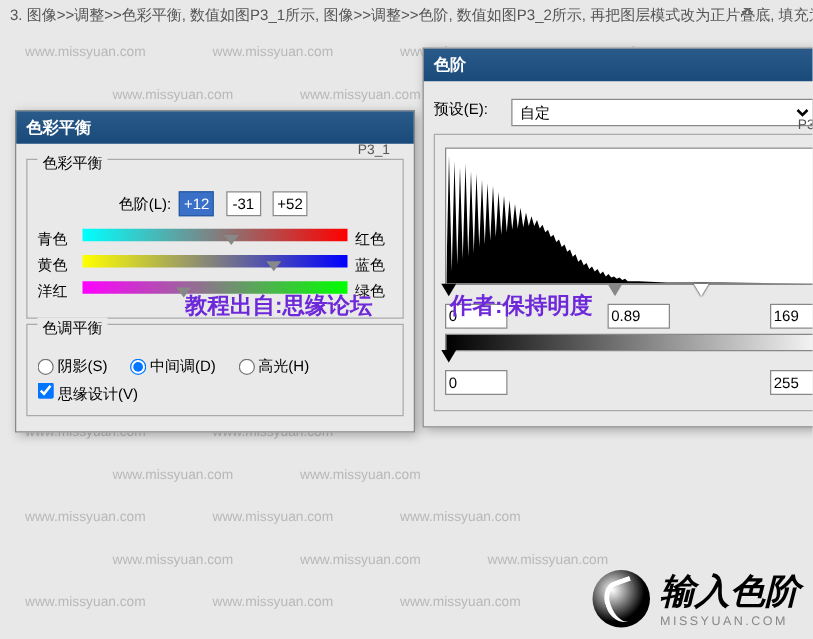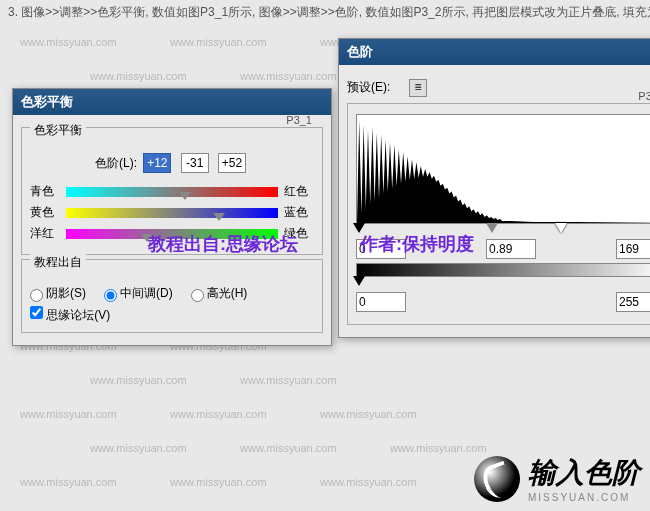--- a/index.html
+++ b/index.html
@@ -9,29 +9,29 @@
 .instr{position:relative;z-index:1;padding:4px 8px;color:#555;font-size:12px;white-space:nowrap}
 .dialog{position:absolute;background:#e9e9e9;border:1px solid #888;box-shadow:2px 2px 8px rgba(0,0,0,.3);z-index:2}
 .dlg-title{background:linear-gradient(#2a5a8a,#1a4a7a);color:#fff;padding:4px 8px;font-weight:bold;font-size:13px}
 .dlg-body{padding:8px}
 .fieldset{border:1px solid #aaa;margin:4px 0;padding:6px 8px 8px;position:relative}
 .fieldset .legend{position:relative;top:-12px;background:#e9e9e9;padding:0 4px;display:inline-block;margin-bottom:-6px}
 .pname{position:absolute;top:-14px;right:10px;font-size:11px;color:#555}
 .level-row{text-align:center;margin:4px 0 10px}
 .level-row input{width:28px;text-align:center;border:1px solid #888;padding:2px;margin:0 3px}
 .level-row input.sel{background:#3a70c8;color:#fff;border:1px solid #2a5aa0}
-.slider-row{display:flex;align-items:center;margin:4px 0}
+.slider-row{display:flex;align-items:flex-start;margin:4px 0}
 .slider-row .lbl{width:30px}
 .slider-row .track{flex:1;height:10px;position:relative;margin:0 6px}
 .slider-row .thumb{position:absolute;top:5px;width:0;height:0;border-left:6px solid transparent;border-right:6px solid transparent;border-top:8px solid #888;transform:translateX(-50%)}
 .grad-cyan-red{background:linear-gradient(to right,#00ffff,#808080,#ff0000)}
 .grad-mag-green{background:linear-gradient(to right,#ff00ff,#808080,#00ff00)}
 .grad-yel-blue{background:linear-gradient(to right,#ffff00,#808080,#0000ff)}
 .tone-row{display:flex;gap:18px;margin:4px 0}
-.tone-row label{display:flex;align-items:flex-end;gap:3px}
+.tone-row label{display:flex;align-items:center;gap:3px}
 .chk-row{margin-top:4px}
 .lv-dlg{width:346px}
 .lv-row{display:flex;align-items:flex-start;margin:6px 0;gap:6px}
 .lv-row .lab{width:56px}
 .lv-row select{flex:1;border:1px solid #888;padding:2px;background:#fff}
 .lv-row .dd{width:18px;height:18px;border:1px solid #888;background:#ddd;text-align:center;line-height:14px}
 .histo{width:100%;height:110px;background:#fff;border:1px solid #888;position:relative;overflow:hidden}
 .histo svg{width:100%;height:100%}
 .tri-row{position:relative;height:12px;margin-top:-1px}
 .tri{position:absolute;width:0;height:0;border-left:6px solid transparent;border-right:6px solid transparent;transform:translateX(-50%)}
@@ -105,47 +105,48 @@
       </div>
       <div class="slider-row">
         <span class="lbl">洋红</span>
         <div class="track grad-mag-green">
             <div class="thumb" style="left:38%"></div>
           </div>
         <span class="lbl">绿色</span>
       </div>
     </div>
     <div class="fieldset">
-      <span class="legend">教程出自</span>
+      <span class="legend">色调平衡</span>
       <div class="tone-row">
         <label>
             <input type="radio" name="tone" style=""> 
             <span>阴影(S)</span>
           </label>
         <label>
             <input type="radio" name="tone" checked="" style=""> 
             <span>中间调(D)</span>
           </label>
         <label>
             <input type="radio" name="tone" style=""> 
             <span>高光(H)</span>
           </label>
       </div>
       <div class="chk-row">
-        <label><input type="checkbox" checked="" style=""> <span>思缘论坛(V)</span></label>
+        <label><input type="checkbox" checked="" style=""> <span>思缘设计(V)</span></label>
       </div>
     </div>
   </div>
 </div>
 
 <div class="dialog lv-dlg" style="top:38px;left:338px">
   <div class="dlg-title">色阶</div>
   <div class="dlg-body">
     <div class="lv-row">
       <span class="lab">预设(E):</span>
+      <select><option>自定</option></select>
       <span class="dd">≡</span>
     </div>
     <div class="fieldset" style="padding-top:10px">
       <span class="pname">P3_2</span>
       <div class="histo">
         <svg viewBox="0 0 280 110" preserveAspectRatio="none">
           <path d="M0,110 L0,108 L2,5 L4,100 L6,10 L8,95 L10,15 L12,90 L14,12 L16,88 L18,18 L20,85 L22,20 L24,80 L26,25 L28,78 L30,28 L32,75 L34,30 L36,72 L38,35 L40,70 L42,38 L44,68 L46,42 L48,66 L50,45 L52,65 L54,48 L56,64 L58,52 L60,63 L62,55 L64,63 L66,58 L68,65 L70,62 L72,68 L74,66 L76,72 L78,70 L80,76 L82,74 L84,80 L86,78 L88,84 L90,82 L92,88 L94,86 L96,92 L98,90 L100,95 L102,93 L104,98 L106,96 L108,100 L110,98 L112,102 L114,100 L116,104 L118,102 L120,105 L122,104 L124,106 L126,105 L128,107 L130,106 L132,108 L140,108 L160,109 L200,109 L280,110 Z" fill="#000"></path>
         </svg>
       </div>
       <div class="tri-row">

